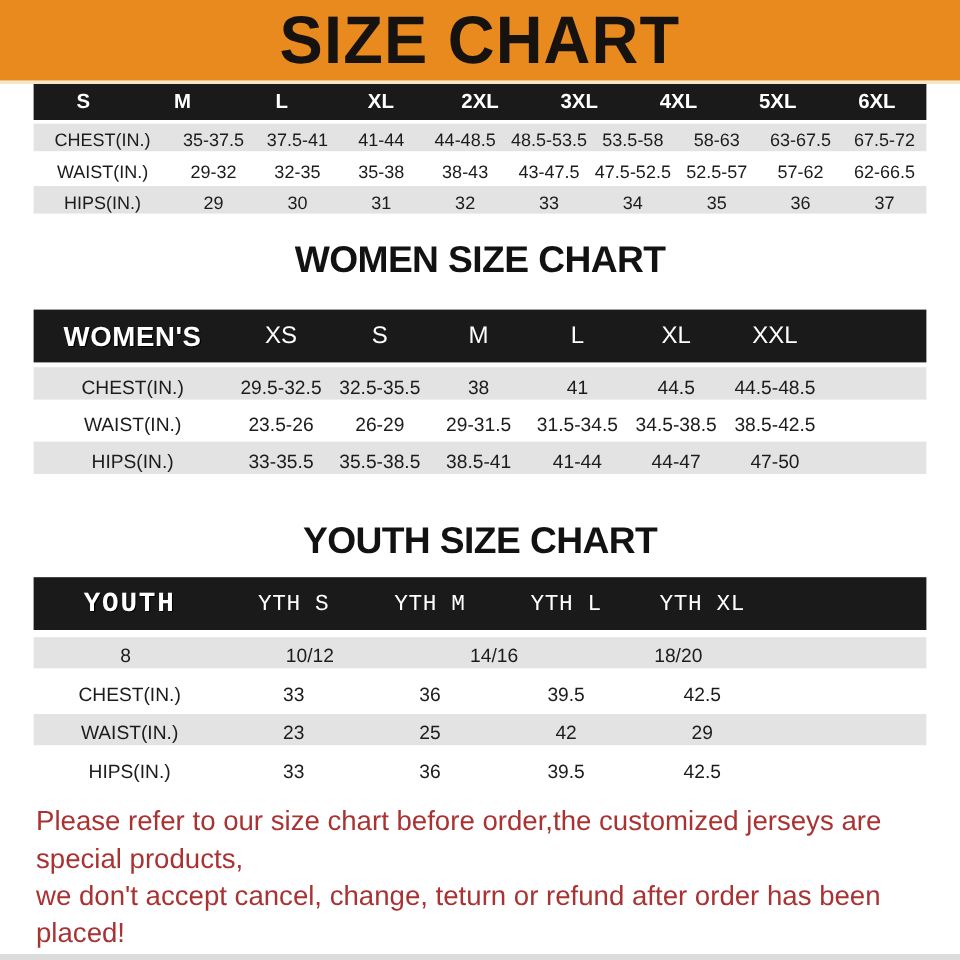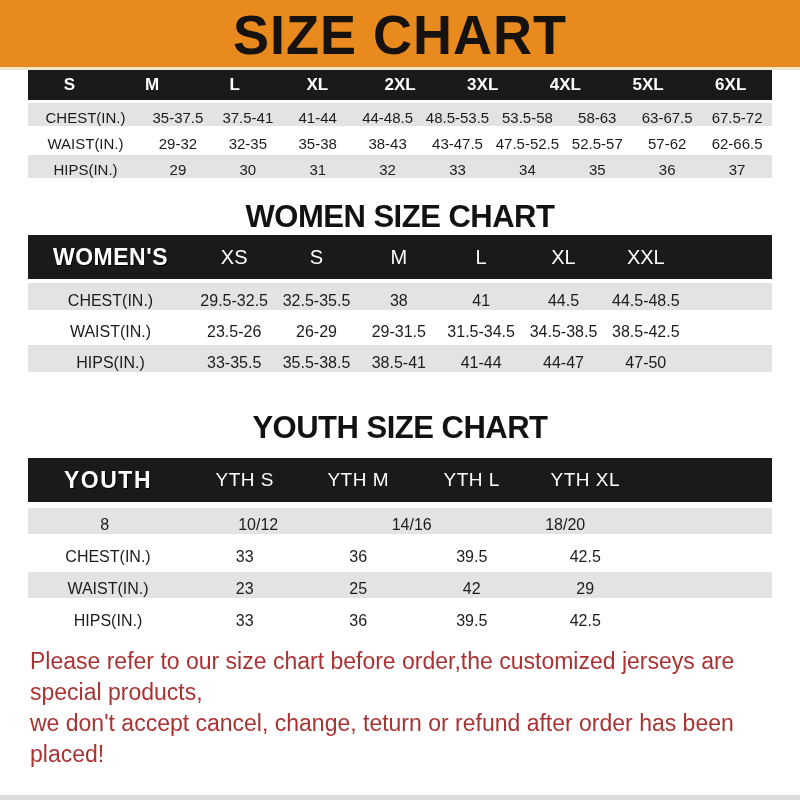--- a/index.html
+++ b/index.html
@@ -10,21 +10,21 @@
   
   .banner { height:70px; background:#E98A1E; display:flex; align-items:center;
             justify-content:center; border-bottom:3px solid #f2e6c8; }
   .banner-title { font-size:54px; font-weight:bold; color:#151210;
                   letter-spacing:1px; transform:scaleY(1.04); }
 
   
   .section-heading { text-align:center; font-size:31px; font-weight:bold;
                      color:#121212; letter-spacing:-0.5px; }
   .h-man   { margin-top:19px; margin-bottom:15px; }
-  .h-women { margin-top:21px; margin-bottom:0; }
+  .h-women { margin-top:21px; margin-bottom:23px; }
   .h-youth { margin-top:38px; margin-bottom:12px; }
 
   
   .size-table { width:744px; margin:0 auto; }
   .t-header { display:flex; align-items:center; background:#1A1A1A; color:#fff; }
   .t-row { display:flex; align-items:flex-end; }
   .t-row.gray  { background:#E3E3E3; }
   .t-row.white { background:#ffffff; }
   .cell-label { text-align:center; }
   .cell { flex:1; text-align:center; }
@@ -41,21 +41,21 @@
   
   .women .t-header { height:44px; }
   .women .t-row { height:27px; margin-top:4px; }
   .women .cell-label { width:165px; }
   .women .spacer { width:85px; }
   .women .hdr-label { font-size:23px; letter-spacing:0.5px; }
   .women .hdr-size { font-size:20px; font-weight:500; }
   .women .t-row .cell-label, .women .t-row .cell { font-size:16px; color:#1c1c1c; }
 
   
-  .youth .t-header { height:44px; }
+  .youth .t-header { height:44px;font-family:Liberation Mono, monospace; }
   .youth .t-row { height:26px; margin-top:6px; }
   .youth .cell-label { width:160px; }
   .youth .spacer { width:130px; }
   .youth .hdr-label { font-size:23px; letter-spacing:1.5px; }
   .youth .hdr-size { font-size:19px; font-weight:500; letter-spacing:0.5px; }
   .youth .t-row .cell-label, .youth .t-row .cell { font-size:16px; color:#1c1c1c; }
 
   
   .disclaimer { margin:16px 28px 0 30px; font-size:23px; line-height:31px;
                 color:#A93333; font-weight:500; }

